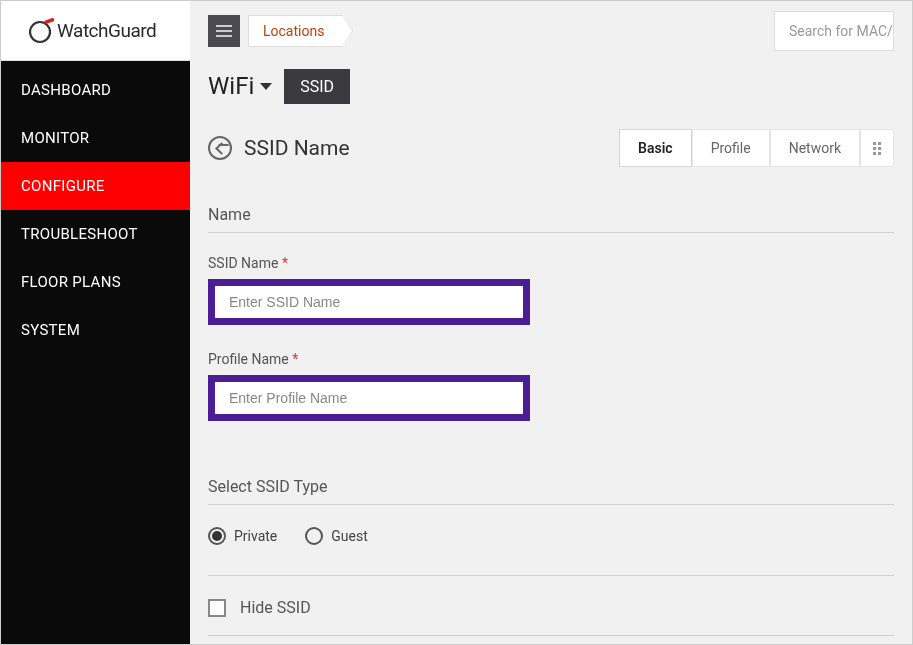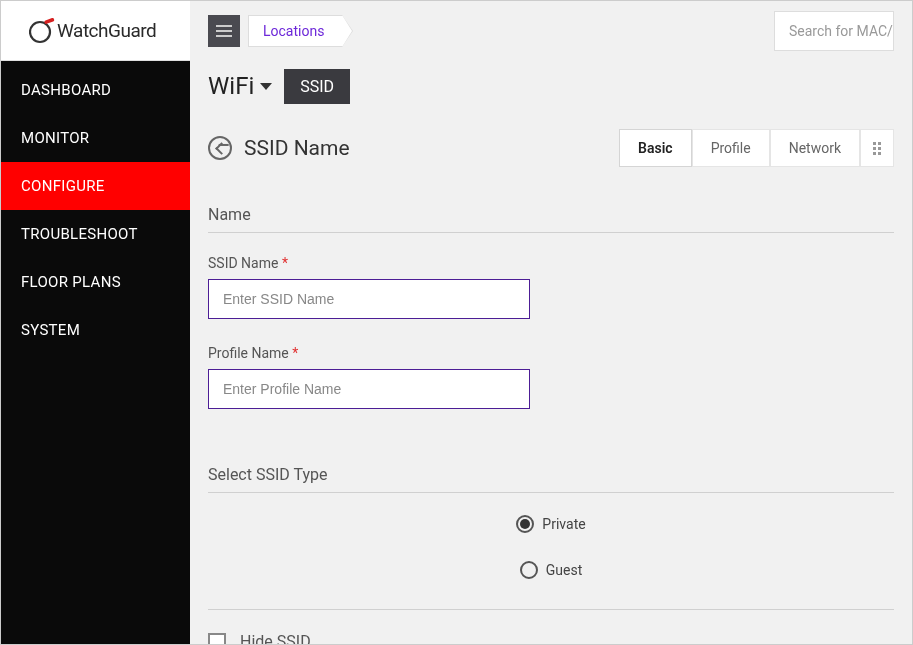--- a/index.html
+++ b/index.html
@@ -77,21 +77,21 @@
       display: flex; flex-direction: column; gap: 3px;
     }
     .hamburger-lines span {
       width: 16px; height: 2px; background: #ccc; display: block;
     }
     .breadcrumb-chip {
       background: #fff;
       border: 1px solid #ddd;
       padding: 6px 18px 6px 14px;
       font-size: 14px;
-      color: #6d28d9;
+      color: #c2410c;
       margin-left: 8px;
       position: relative;
       height: 32px;
       display: flex;
       align-items: center;
     }
     .breadcrumb-chip::after {
       content: "";
       position: absolute;
       right: -10px; top: -1px;
@@ -236,27 +236,27 @@
     .field-label {
       font-size: 14px;
       color: #555;
       margin-bottom: 8px;
       display: block;
     }
     .req { color: #e03030; }
     .text-input {
       width: 322px;
       height: 40px;
-      border: 1px solid #4c1d95;
+      border: 7px solid #4c1d95;
       padding: 16px 14px;
       font-size: 14px;
       background: #fff;
     }
     .text-input::placeholder { color: #888; }
-    .radio-row { display: flex; gap: 28px; align-items: center; margin-top: 4px; flex-direction: column; }
+    .radio-row { display: flex; gap: 28px; align-items: center; margin-top: 4px; }
     .radio-item { display: flex; align-items: center; gap: 8px; cursor: pointer; }
     .radio-outer {
       width: 18px; height: 18px;
       border: 2px solid #555;
       border-radius: 50%;
       display: flex; align-items: center; justify-content: center;
     }
     .radio-inner {
       width: 10px; height: 10px;
       background: #333;

